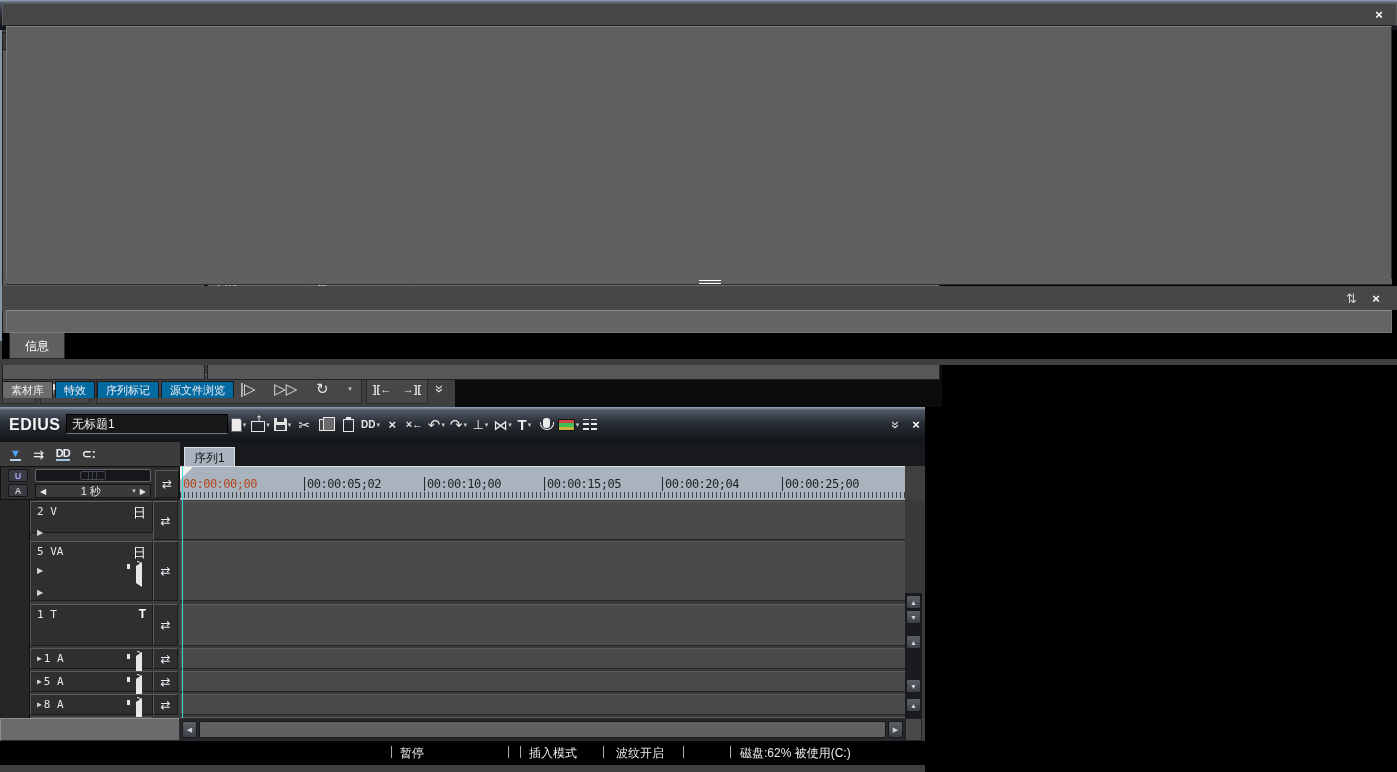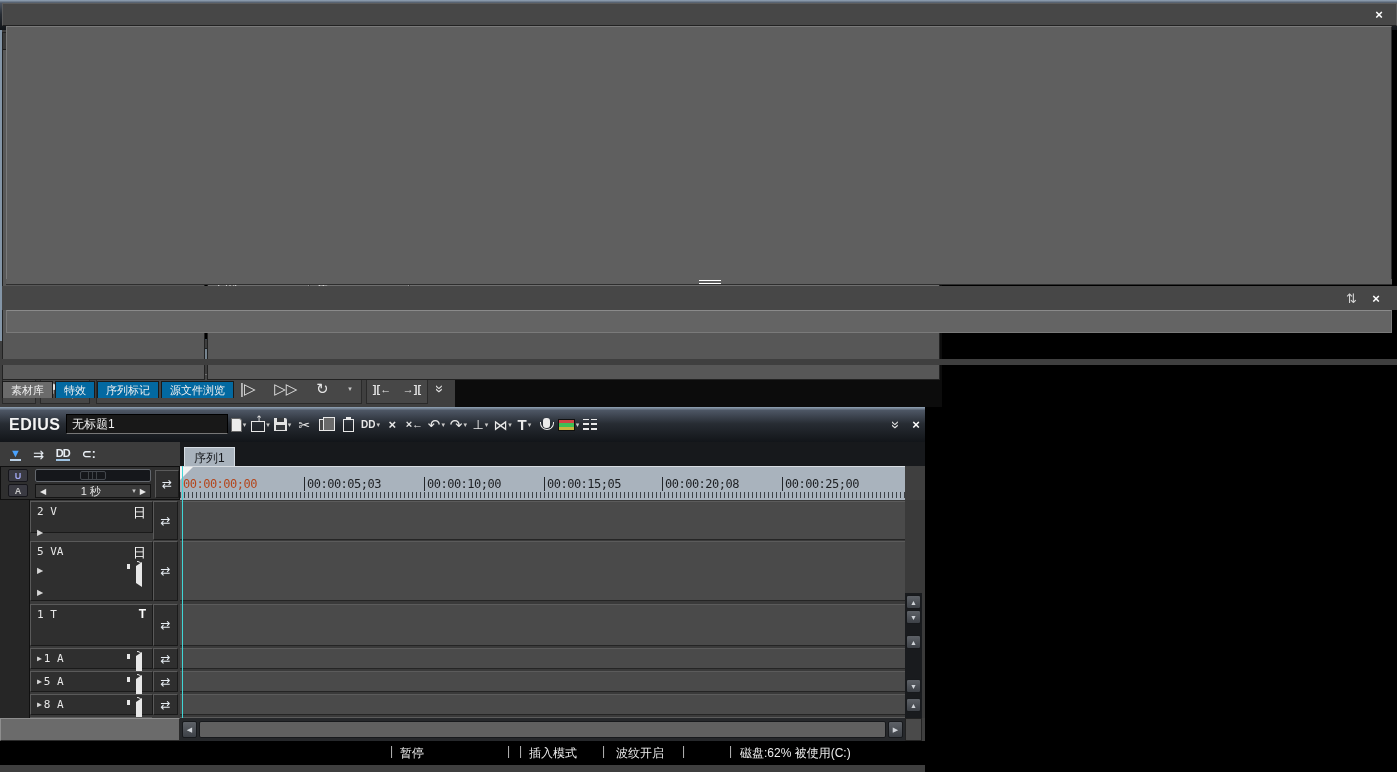--- a/index.html
+++ b/index.html
@@ -414,24 +414,24 @@
           <span style="flex:1;text-align:center">1 秒</span>
           <span class="car">▾</span>
           <span style="font-size:8px;padding:0 4px">▶</span>
         </div>
         <div class="tsync" style="left:154px;top:3px;height:28px;width:24px">
             <span>⇄</span>
           </div>
       </div>
       <div id="ruler">
         <span class="rlab first" style="left:3px">00:00:00;00</span>
-        <span class="rlab rpipe" style="left:124px">00:00:05;03</span>
+        <span class="rlab rpipe" style="left:124px">00:00:05;02</span>
         <span class="rlab rpipe" style="left:244px">00:00:10;00</span>
         <span class="rlab rpipe" style="left:364px">00:00:15;05</span>
-        <span class="rlab rpipe" style="left:482px">00:00:20;08</span>
+        <span class="rlab rpipe" style="left:482px">00:00:20;04</span>
         <span class="rlab rpipe" style="left:602px">00:00:25;00</span>
         <div id="ruler-flag"></div>
       </div>
     </div>
 
     <div id="tracks">
       <div id="tgutter"></div>
 
       <div class="thead" style="top:1px;height:32px">
         <span class="tlbl">2 V</span>
@@ -552,16 +552,19 @@
     </div>
     <div id="pal-body"></div>
     <div id="pal-div">
       <div id="pal-handle"></div>
     </div>
     <div id="pal-tool">
       <span style="color:#d4d4d4;font-size:13px">⇅</span>
       <span class="winbtn">×</span>
     </div>
     <div id="pal-strip"></div>
+    <div id="pal-black">
+      <span id="pal-tab">信息</span>
+    </div>
     <div id="pal-foot"></div>
   </div>
 
 </div>
 
 </body></html>

